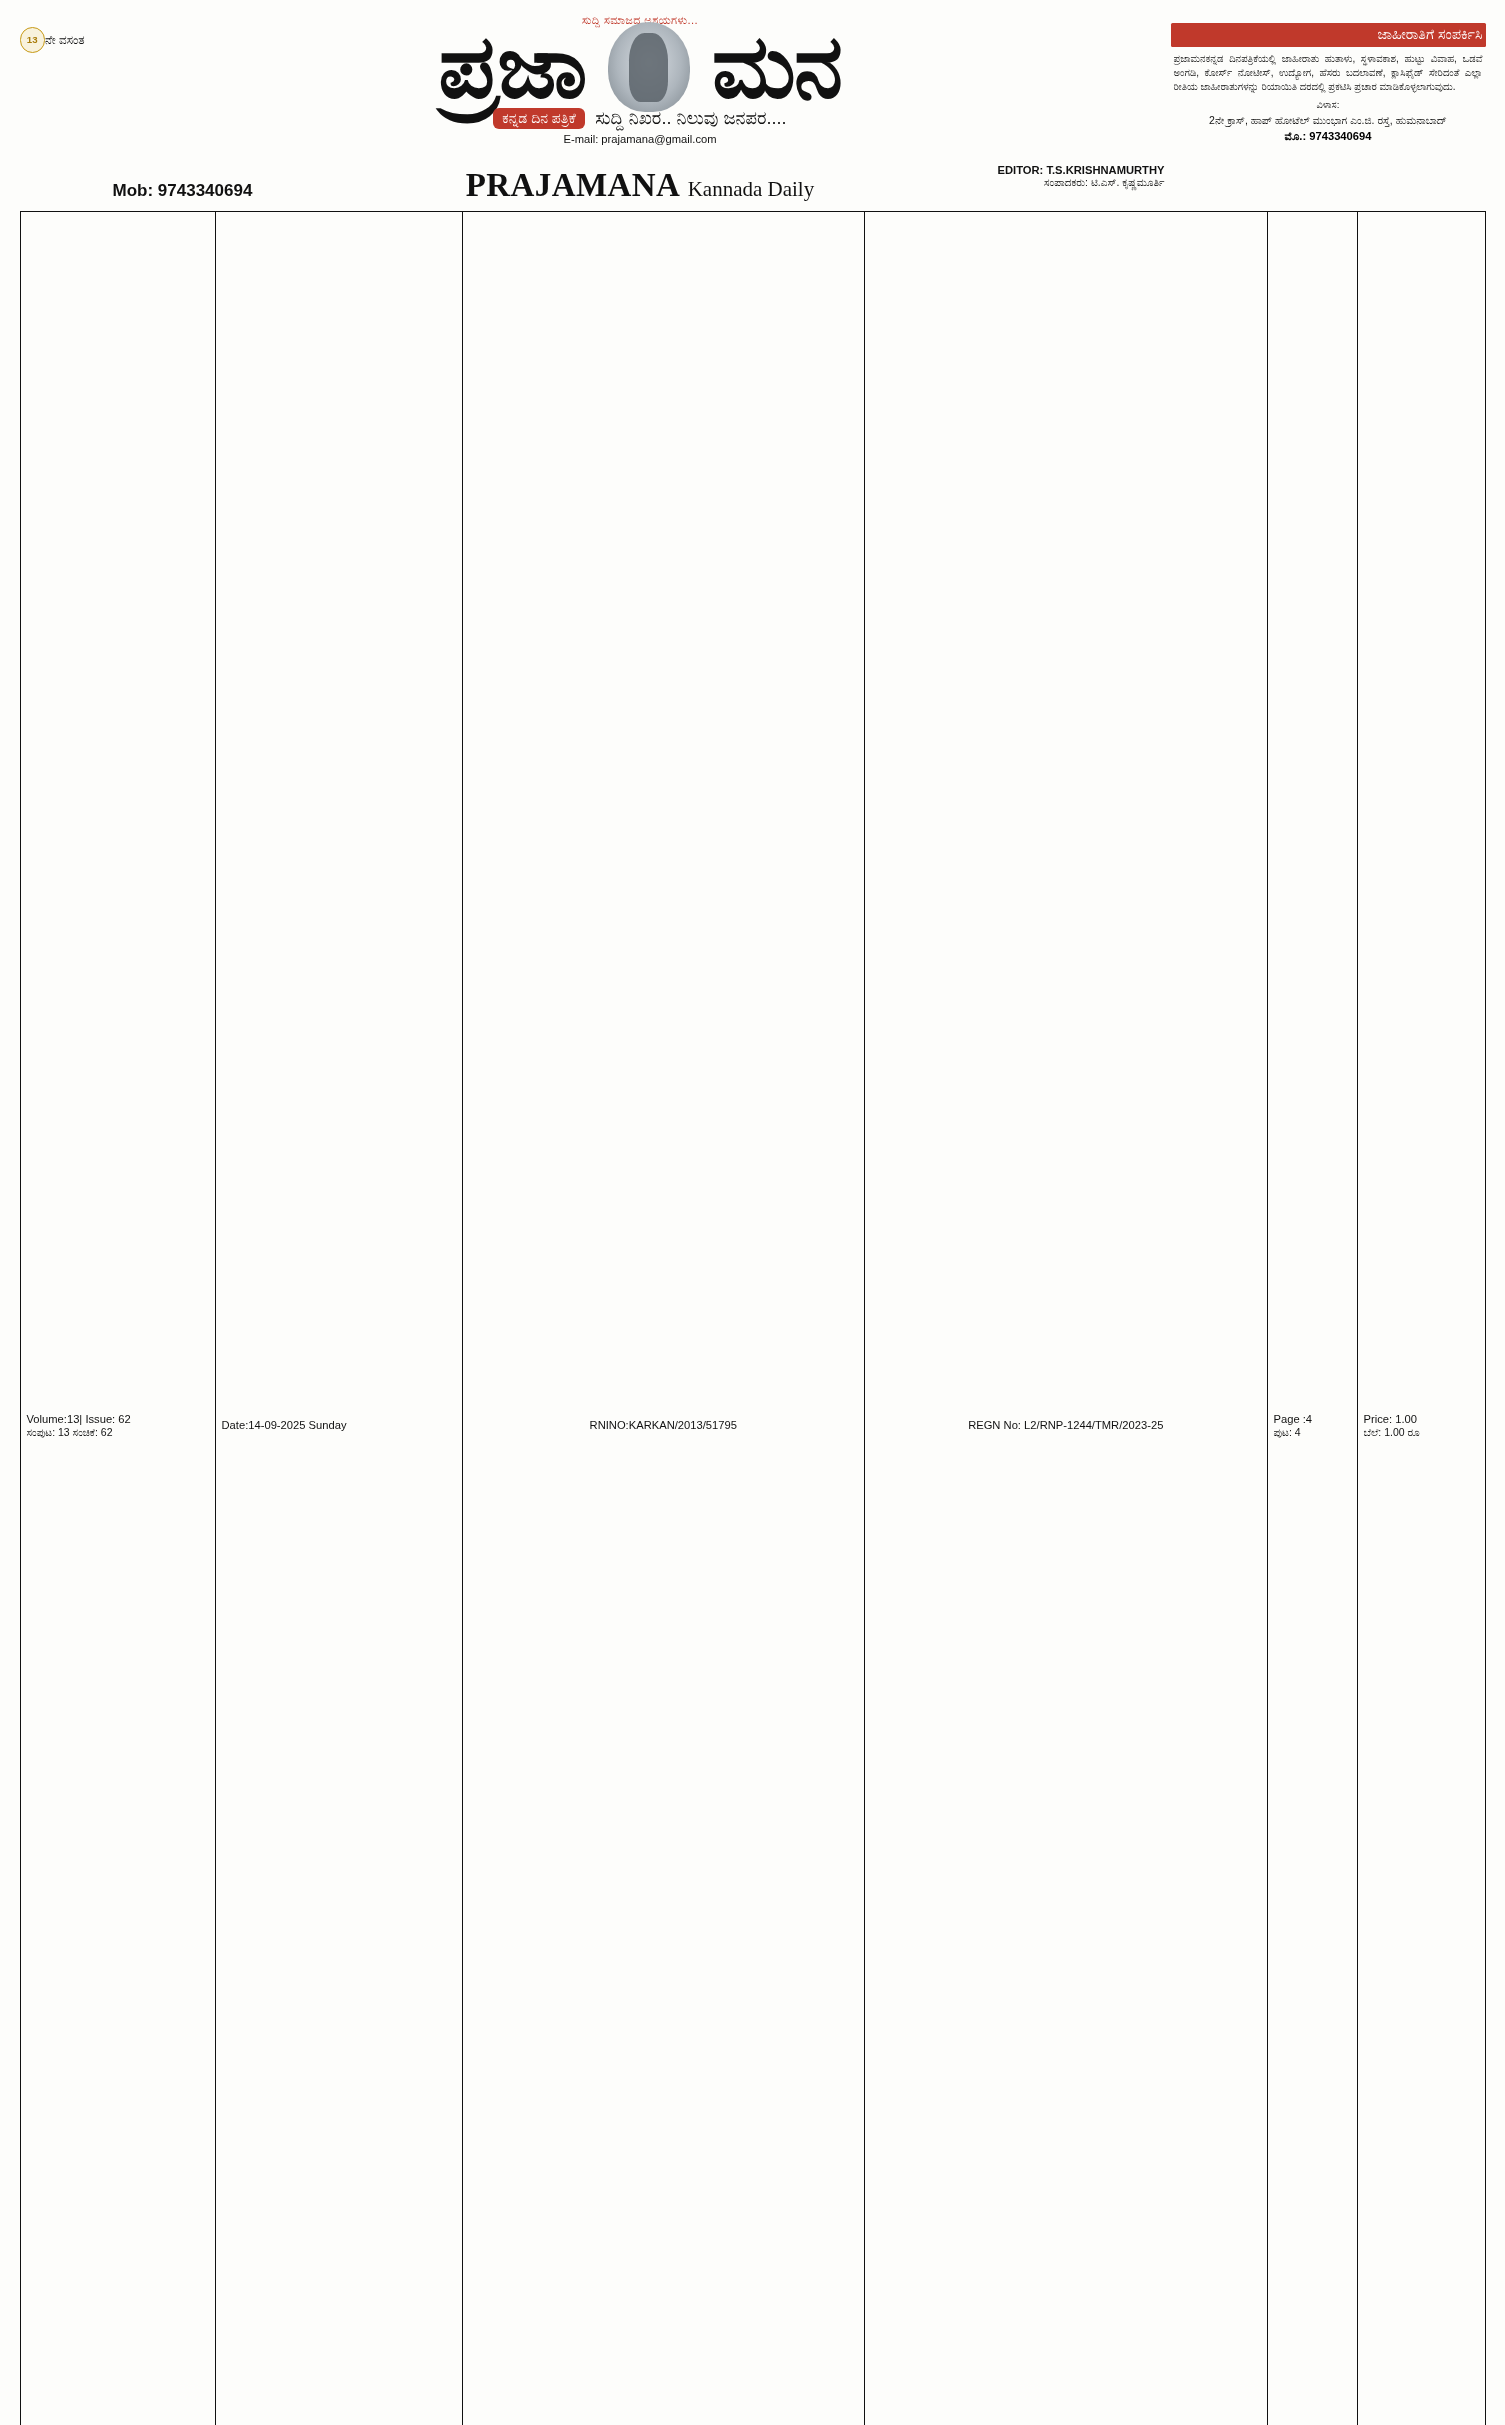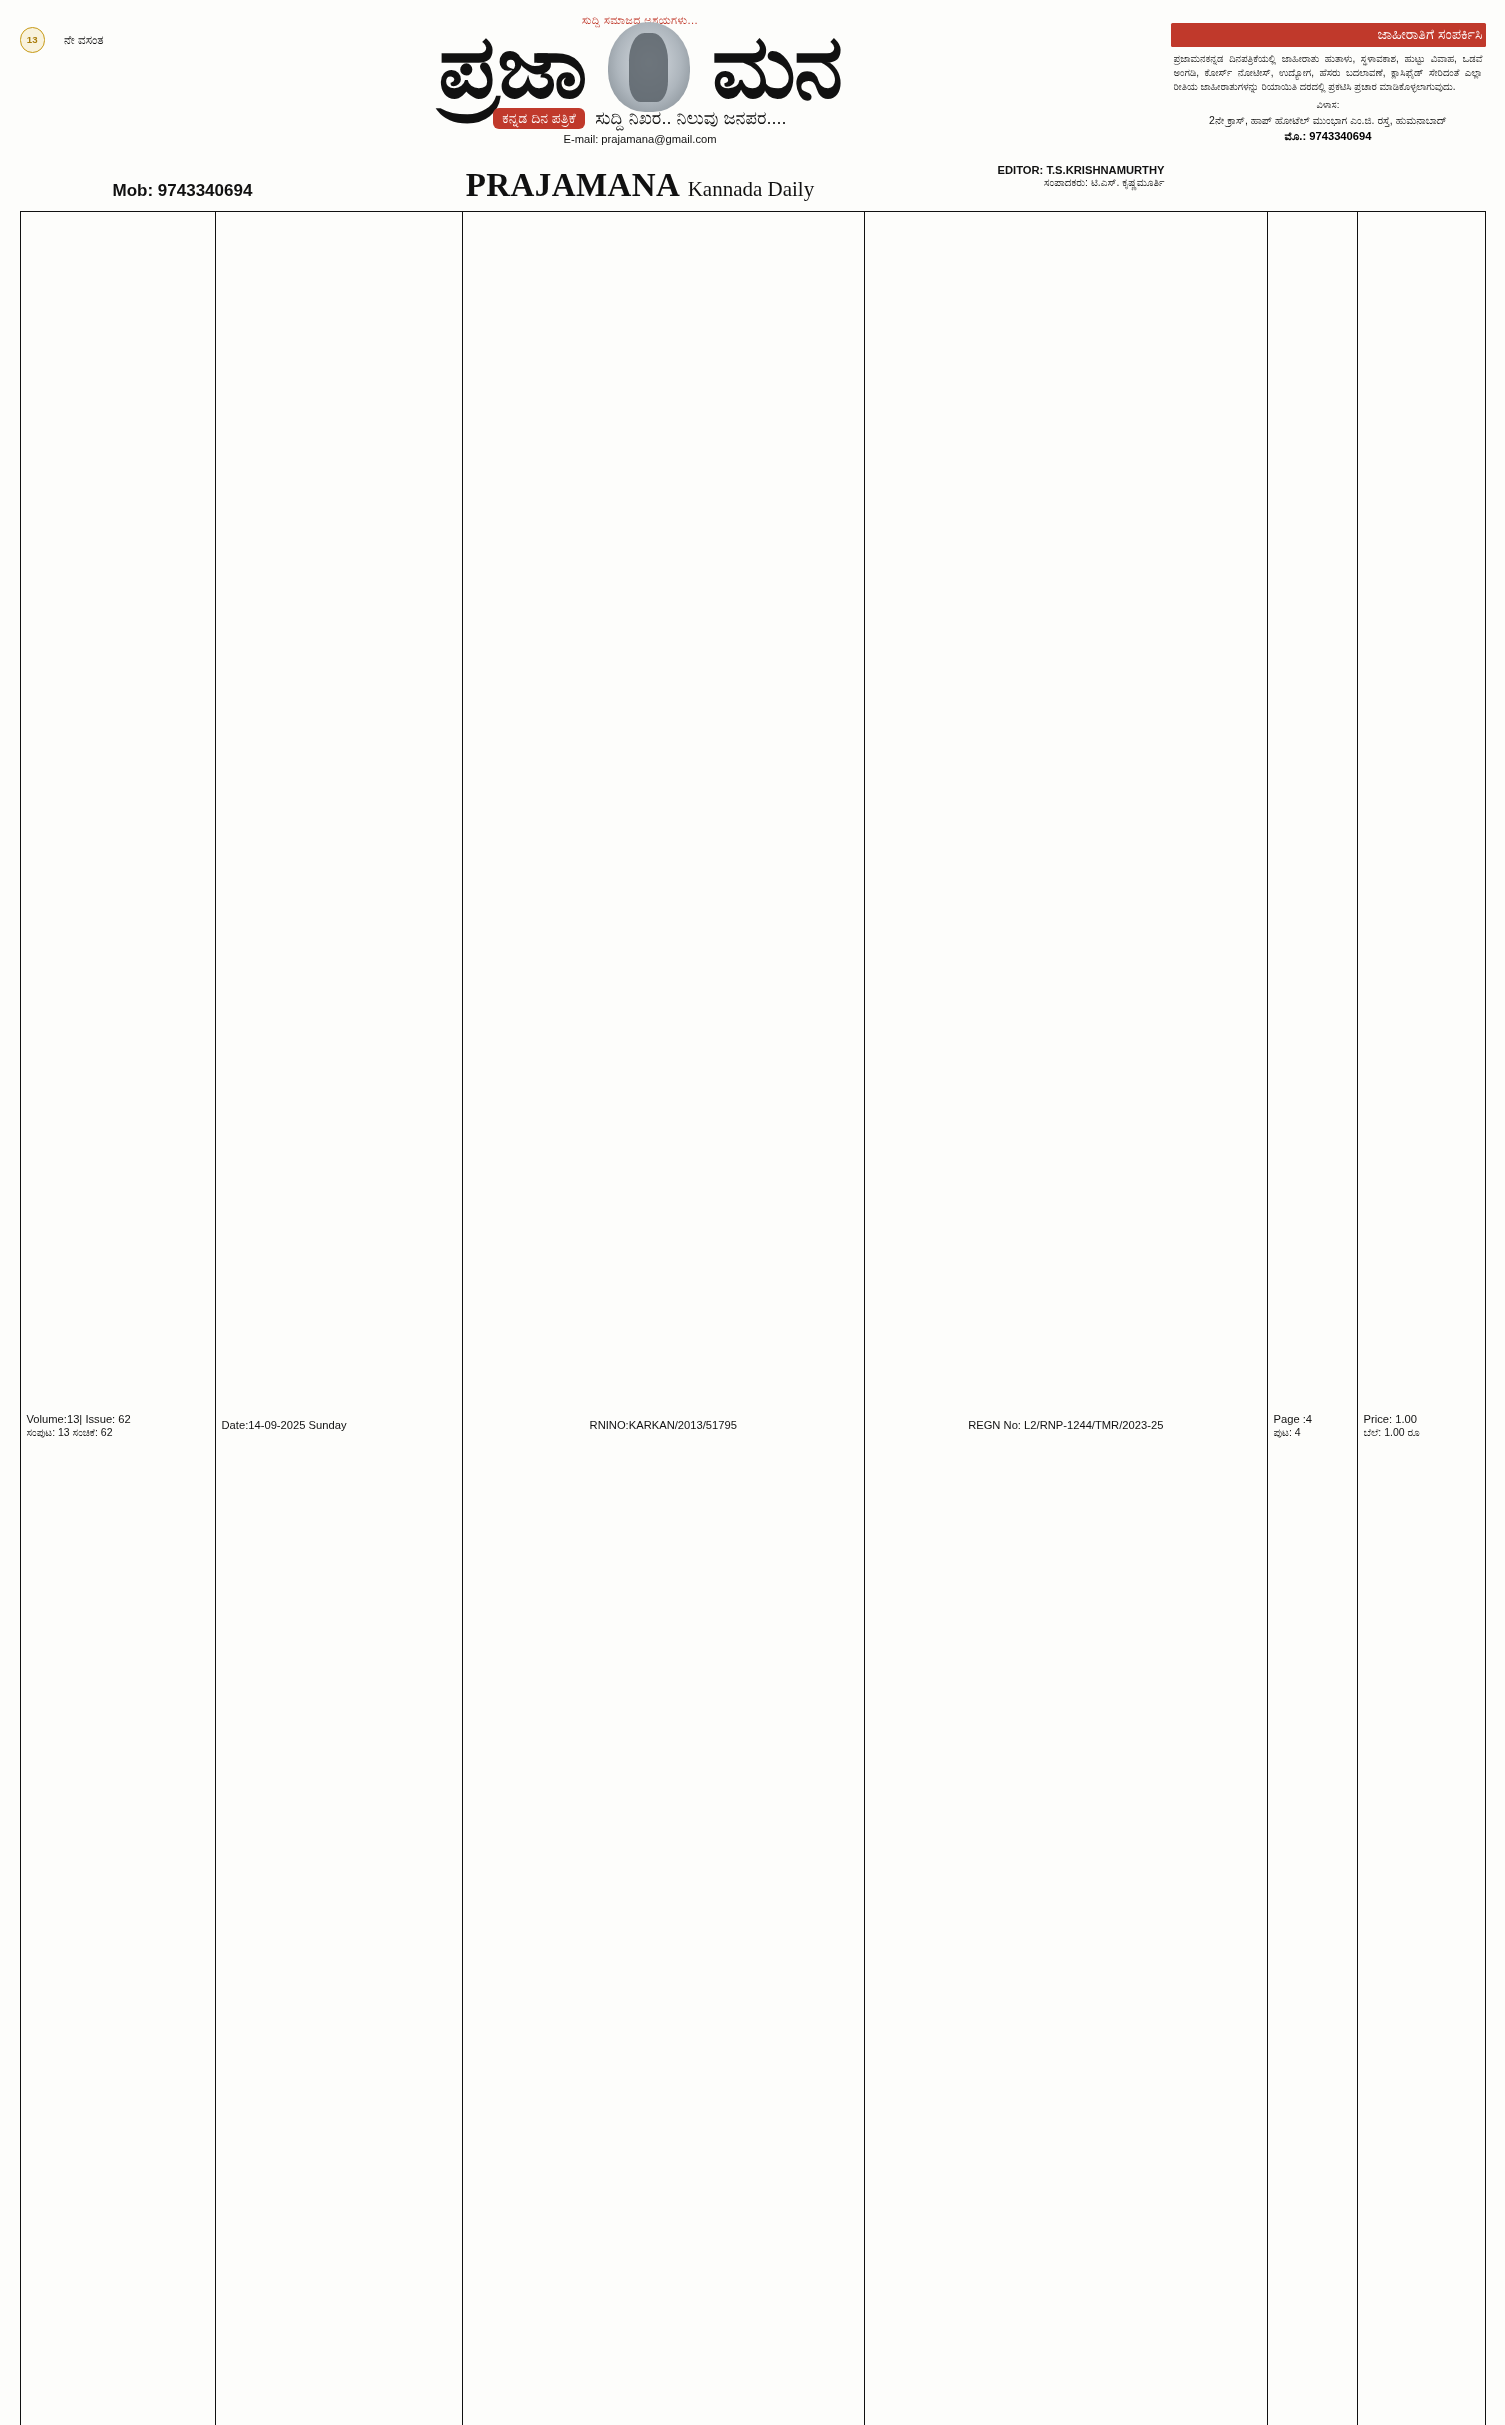--- a/index.html
+++ b/index.html
@@ -21,21 +21,21 @@
   .masthead {
     display: flex;
     align-items: flex-start;
     border-bottom: 0;
     padding-bottom: 3px;
   }
   .mast-left {
     width: 90px;
     display: flex;
     align-items: flex-start;
-    gap: 19px;
+    gap: 0;
     padding-top: 13.5px;
   }
   .logo-circle {
     width: 25.5px; height: 25.5px; border-radius: 50%;
     border: 1.5px solid #c79a16;
     background: #f8f2dd;
     display: flex; align-items: center; justify-content: center;
     font-size: 9.7px; color: #a97c0a; font-weight: bold;
   }
   .mast-left-text { font-size: 12px; color: #111; padding-top: 6px; }

